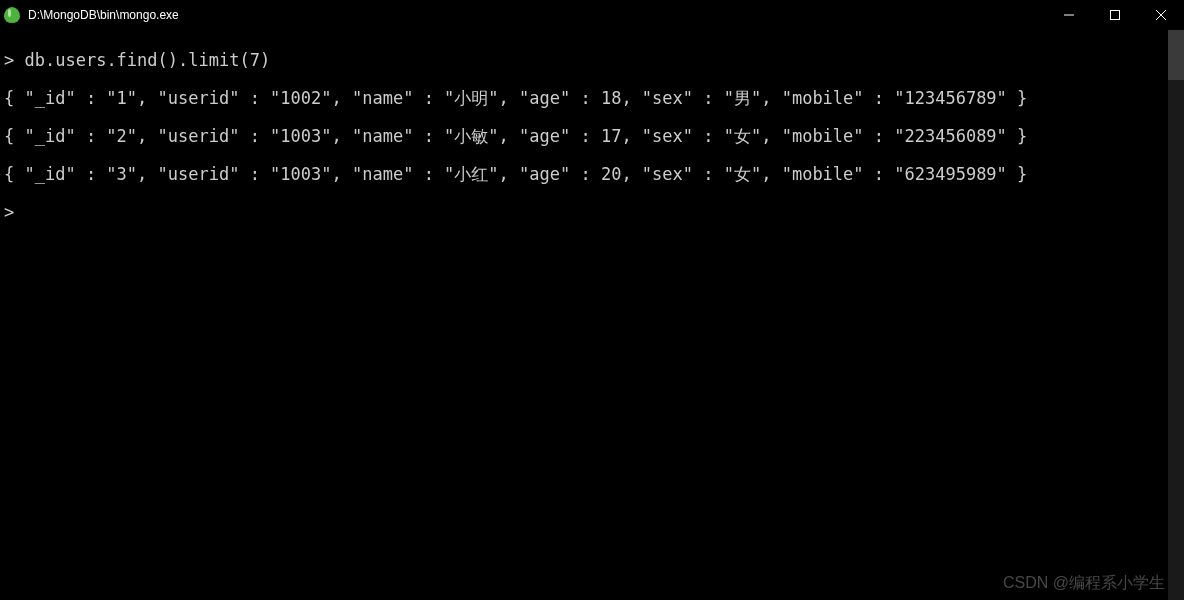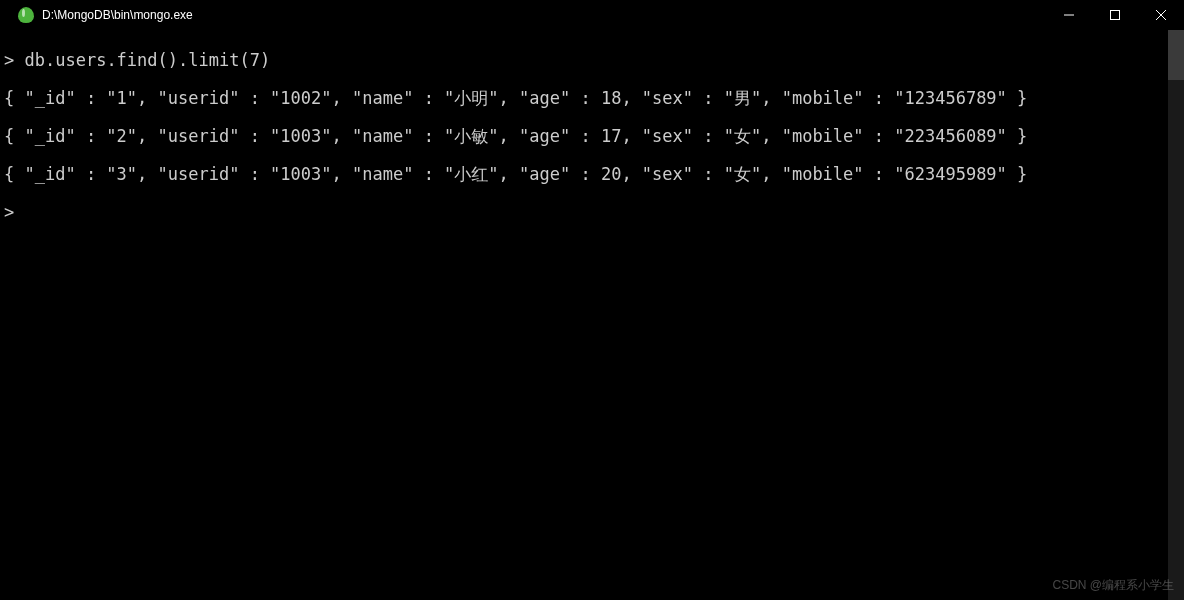--- a/index.html
+++ b/index.html
@@ -13,21 +13,21 @@
       background: #000;
       font-family: "Consolas", "Courier New", monospace;
       overflow: hidden;
       position: relative;
     }
     .titlebar {
       height: 30px;
       background: #000;
       display: flex;
       align-items: center;
-      padding-left: 18px;
+      padding-left: 4px;
       border-bottom: 1px solid #000;
     }
     .app-icon {
       width: 16px;
       height: 16px;
       background: #4DB33D;
       border-radius: 50% 50% 50% 50% / 60% 60% 40% 40%;
       margin-right: 8px;
       position: relative;
     }
@@ -74,23 +74,23 @@
       font-family: "NSimSun", "SimSun", "Consolas", monospace;
       white-space: pre;
       letter-spacing: 0;
     }
     .prompt-line {
       display: block;
     }
     .watermark {
       position: absolute;
       bottom: 6px;
-      right: 10px;
+      right: 19px;
       color: rgba(200,200,200,0.35);
-      font-size: 12px;
+      font-size: 16px;
       font-family: "Microsoft YaHei", sans-serif;
     }
     .scrollbar {
       position: absolute;
       right: 0;
       top: 30px;
       width: 16px;
       height: 570px;
       background: #1a1a1a;
     }

